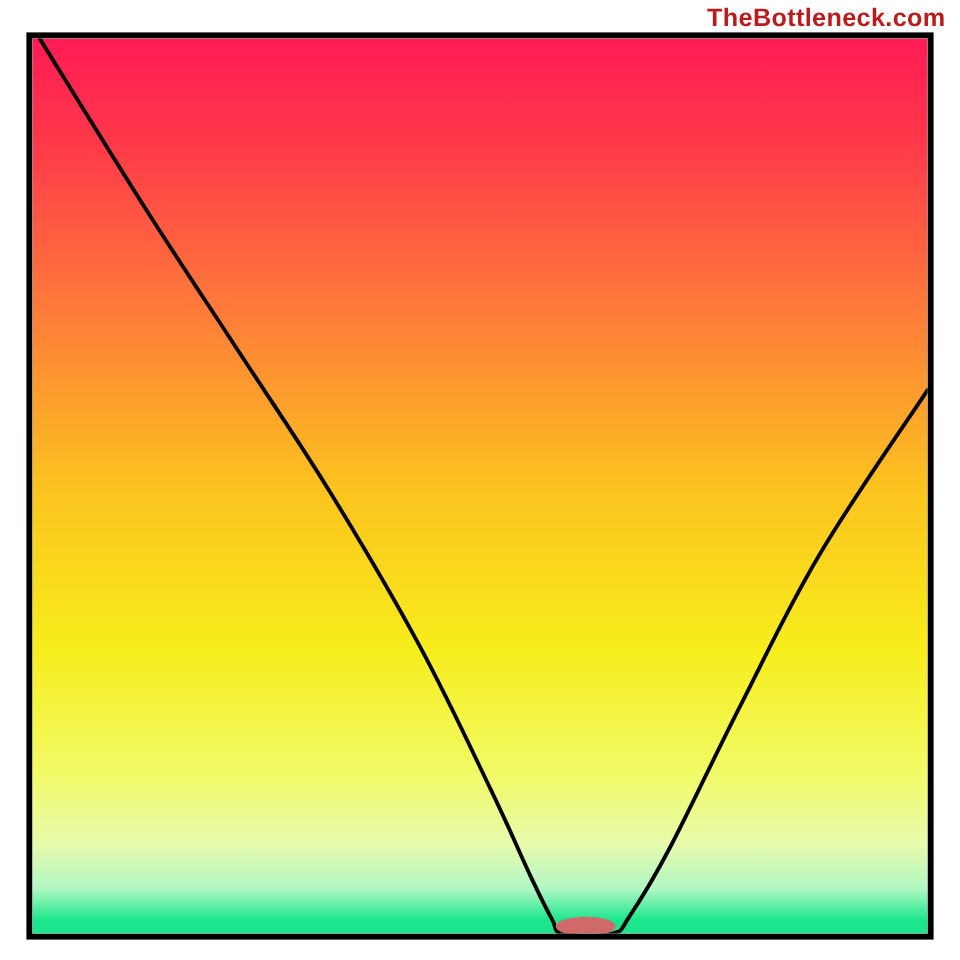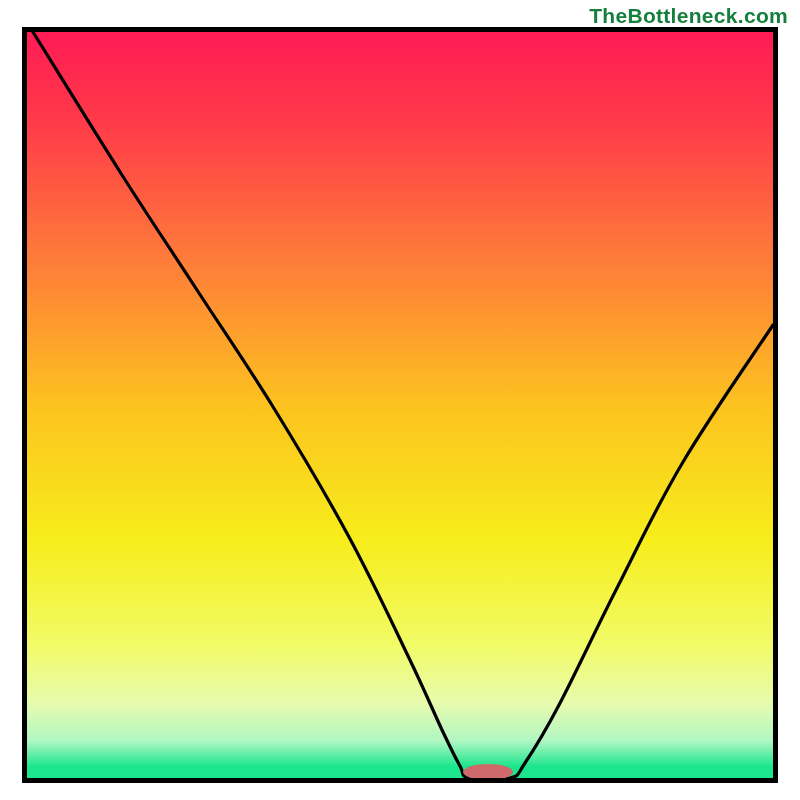--- a/index.html
+++ b/index.html
@@ -15,21 +15,21 @@
     width: 800px;
     height: 800px;
   }
   .watermark {
     position: absolute;
     top: 4px;
     right: 12px;
     font-family: Arial, Helvetica, sans-serif;
     font-size: 21px;
     font-weight: 600;
-    color: #15803d;
+    color: #b91c1c;
     letter-spacing: 0.3px;
   }
   .chart-frame {
     position: absolute;
     top: 27px;
     left: 22px;
     width: 756px;
     height: 756px;
     box-sizing: border-box;
     border: 5px solid #000;

